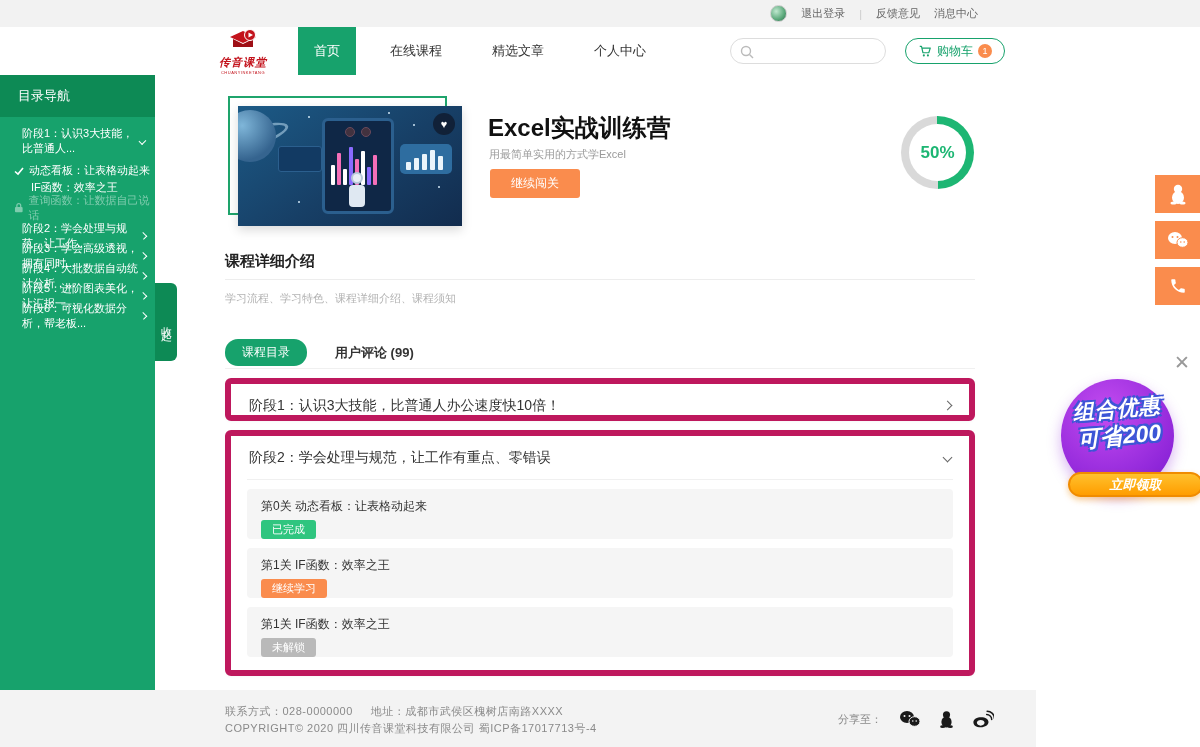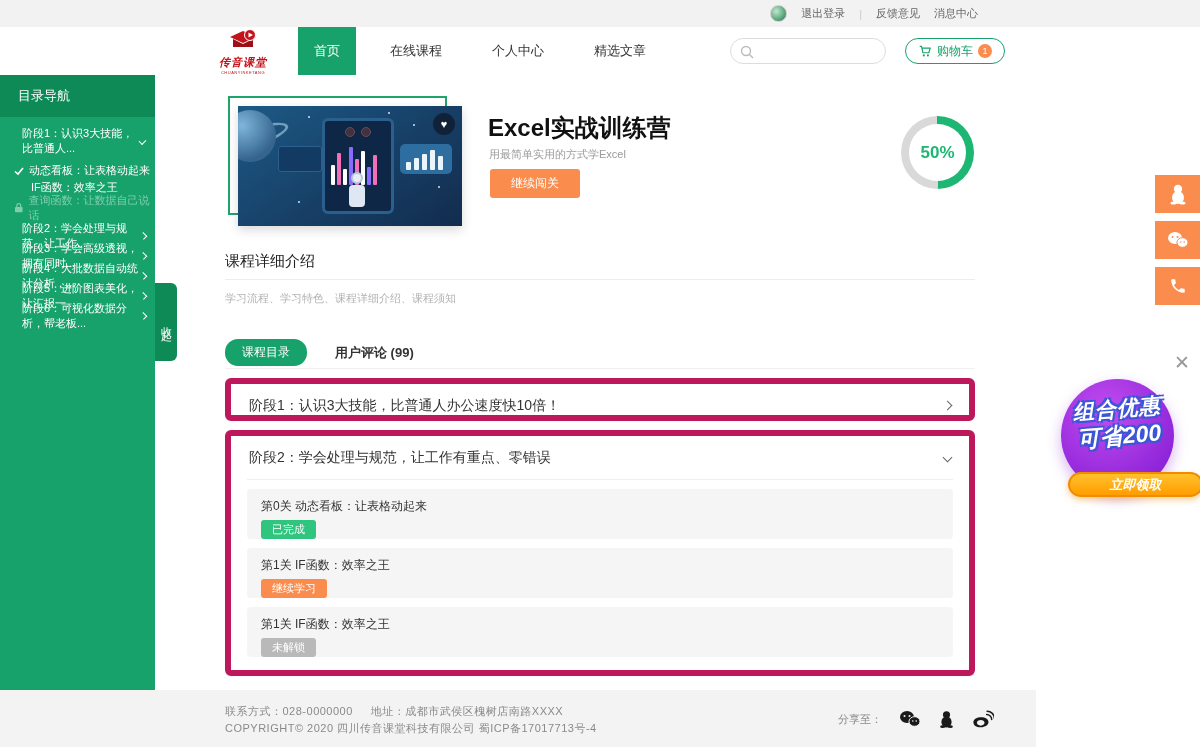--- a/index.html
+++ b/index.html
@@ -83,21 +83,21 @@
   .course-sub { position:absolute; left:489px; top:147px; font-size:11px; color:#9a9a9a; }
   .cta-btn { position:absolute; left:490px; top:169px; background:#fa8c4d; color:#fff; font-size:12px;
     border:none; border-radius:3px; padding:6px 21px; cursor:pointer; }
 
   .progress { position:absolute; left:901px; top:116px; width:73px; height:73px; border-radius:50%;
     background:conic-gradient(#1db673 0 50%, #d9d9d9 50% 100%); display:flex; align-items:center; justify-content:center; }
   .progress-inner { width:57px; height:57px; border-radius:50%; background:#fff; display:flex; align-items:center; justify-content:center;
     font-size:17px; font-weight:bold; color:#1db673; }
 
   
-  .detail-h { position:absolute; left:225px; top:252px; font-size:15px; font-weight:normal; color:#222; }
+  .detail-h { position:absolute; left:225px; top:252px; font-size:15px; font-weight:bold; color:#222; }
   .rule1 { position:absolute; left:225px; top:279px; width:750px; border-top:1px solid #ededed; }
   .detail-sum { position:absolute; left:225px; top:291px; font-size:11px; color:#b3b3b3; }
 
   .tabsrow { position:absolute; left:225px; top:339px; display:flex; align-items:center; gap:28px; }
   .tab-pill { background:#17a26c; color:#fff; font-size:12px; padding:5px 17px; border-radius:13px; cursor:pointer; }
   .tab-plain { font-size:13px; color:#333; font-weight:bold; cursor:pointer; }
   .rule2 { position:absolute; left:225px; top:368px; width:750px; border-top:1px solid #f0f0f0; }
 
   .stage-card { position:absolute; left:225px; width:750px; background:#fff; border:6px solid #be185d;
     border-radius:6px; box-shadow:0 1px 3px rgba(0,0,0,.03); }
@@ -157,22 +157,22 @@
         <polygon points="7,10 7,18 27,18 27,10 17,15" fill="#9e0f16"></polygon>
         <circle cx="24" cy="6" r="5.5" fill="#c3131c" stroke="#fff" stroke-width="1"></circle>
         <polygon points="22.5,3.5 27,6 22.5,8.5" fill="#fff"></polygon>
       </svg>
       <div class="logo-cn">传音课堂</div>
       <div class="logo-en">CHUANYINKETANG</div>
     </div>
     <div class="nav-items">
       <div class="nav-item active">首页</div>
       <div class="nav-item">在线课程</div>
+      <div class="nav-item">精选文章</div>
       <div class="nav-item">个人中心</div>
-      <div class="nav-item">精选文章</div>
     </div>
     <div class="searchwrap">
       <svg class="search-ico" width="14" height="14" viewBox="0 0 14 14">
         <circle cx="6" cy="6" r="4.5" fill="none" stroke="#bbb" stroke-width="1.4"></circle>
         <line x1="9.5" y1="9.5" x2="13" y2="13" stroke="#bbb" stroke-width="1.4"></line>
       </svg>
       <input type="text" style="">
 
     </div>
     <div class="cartwrap">

